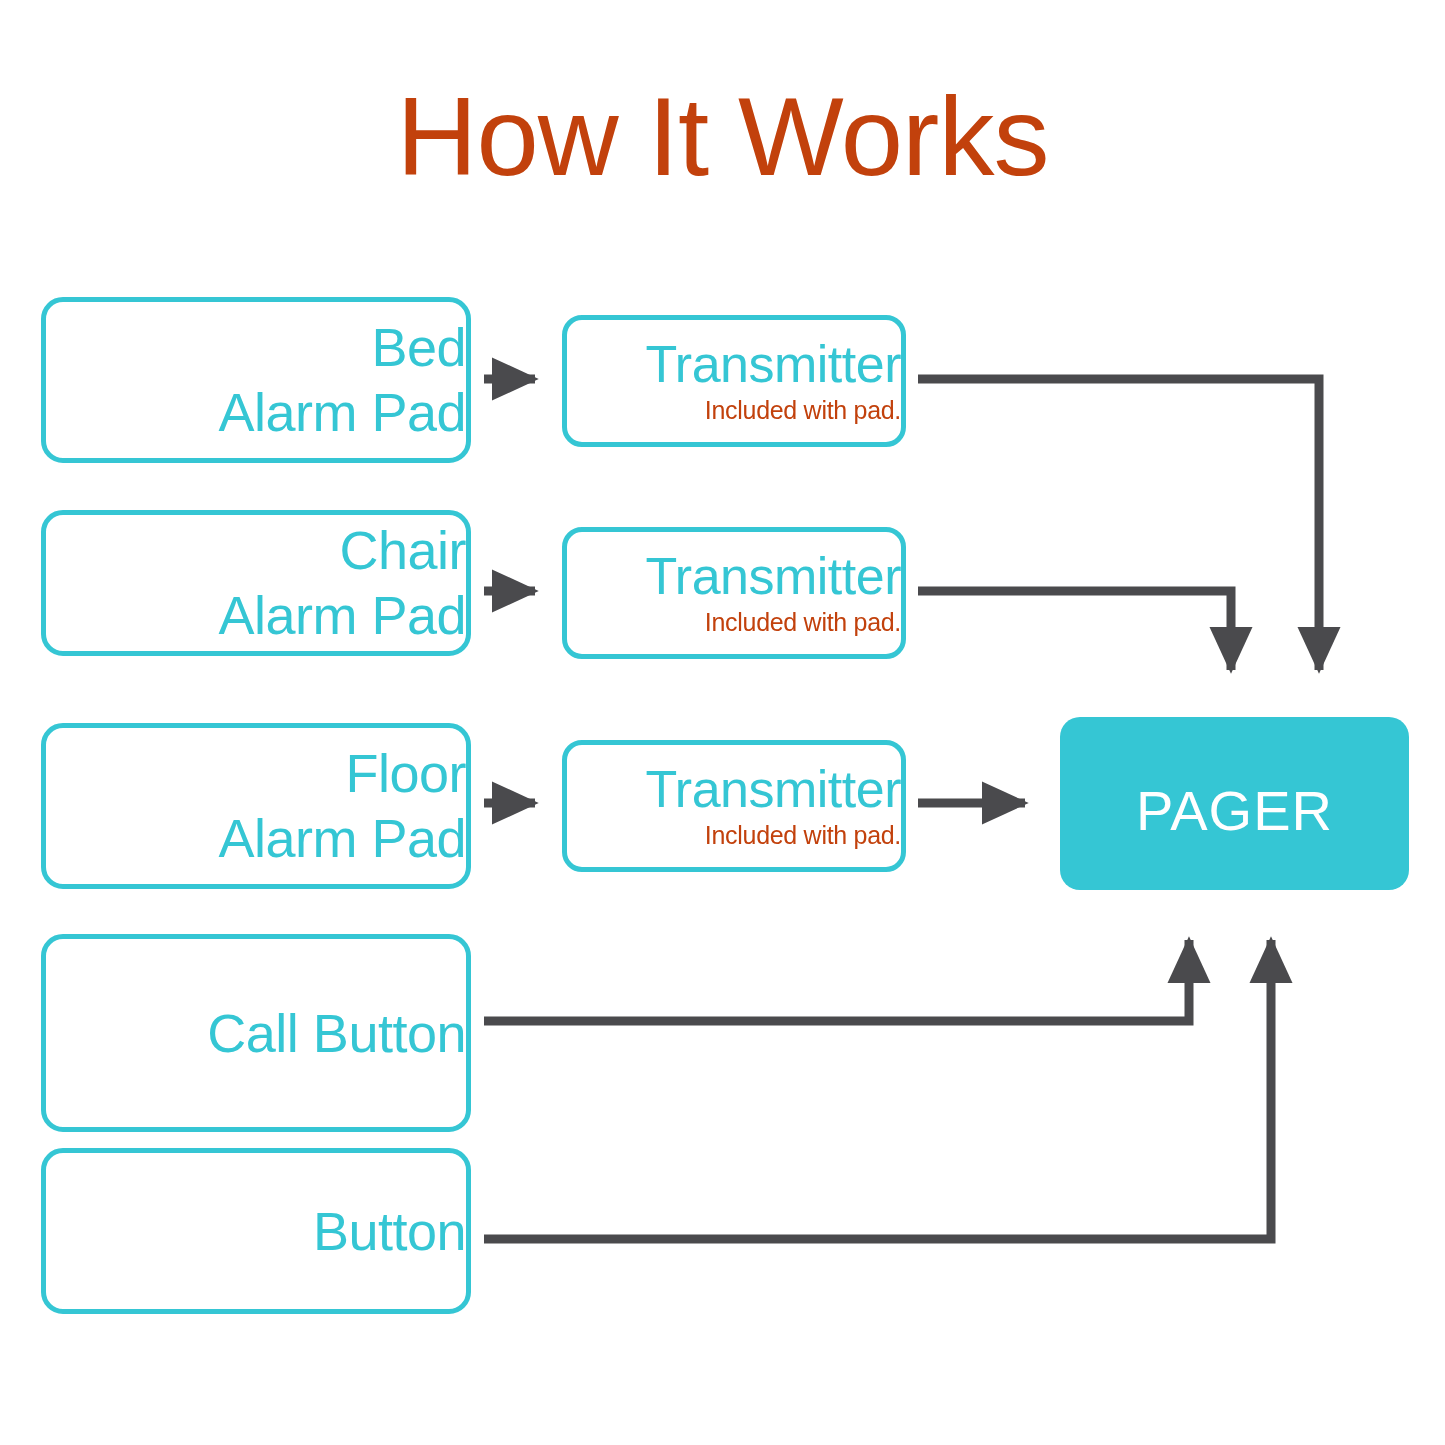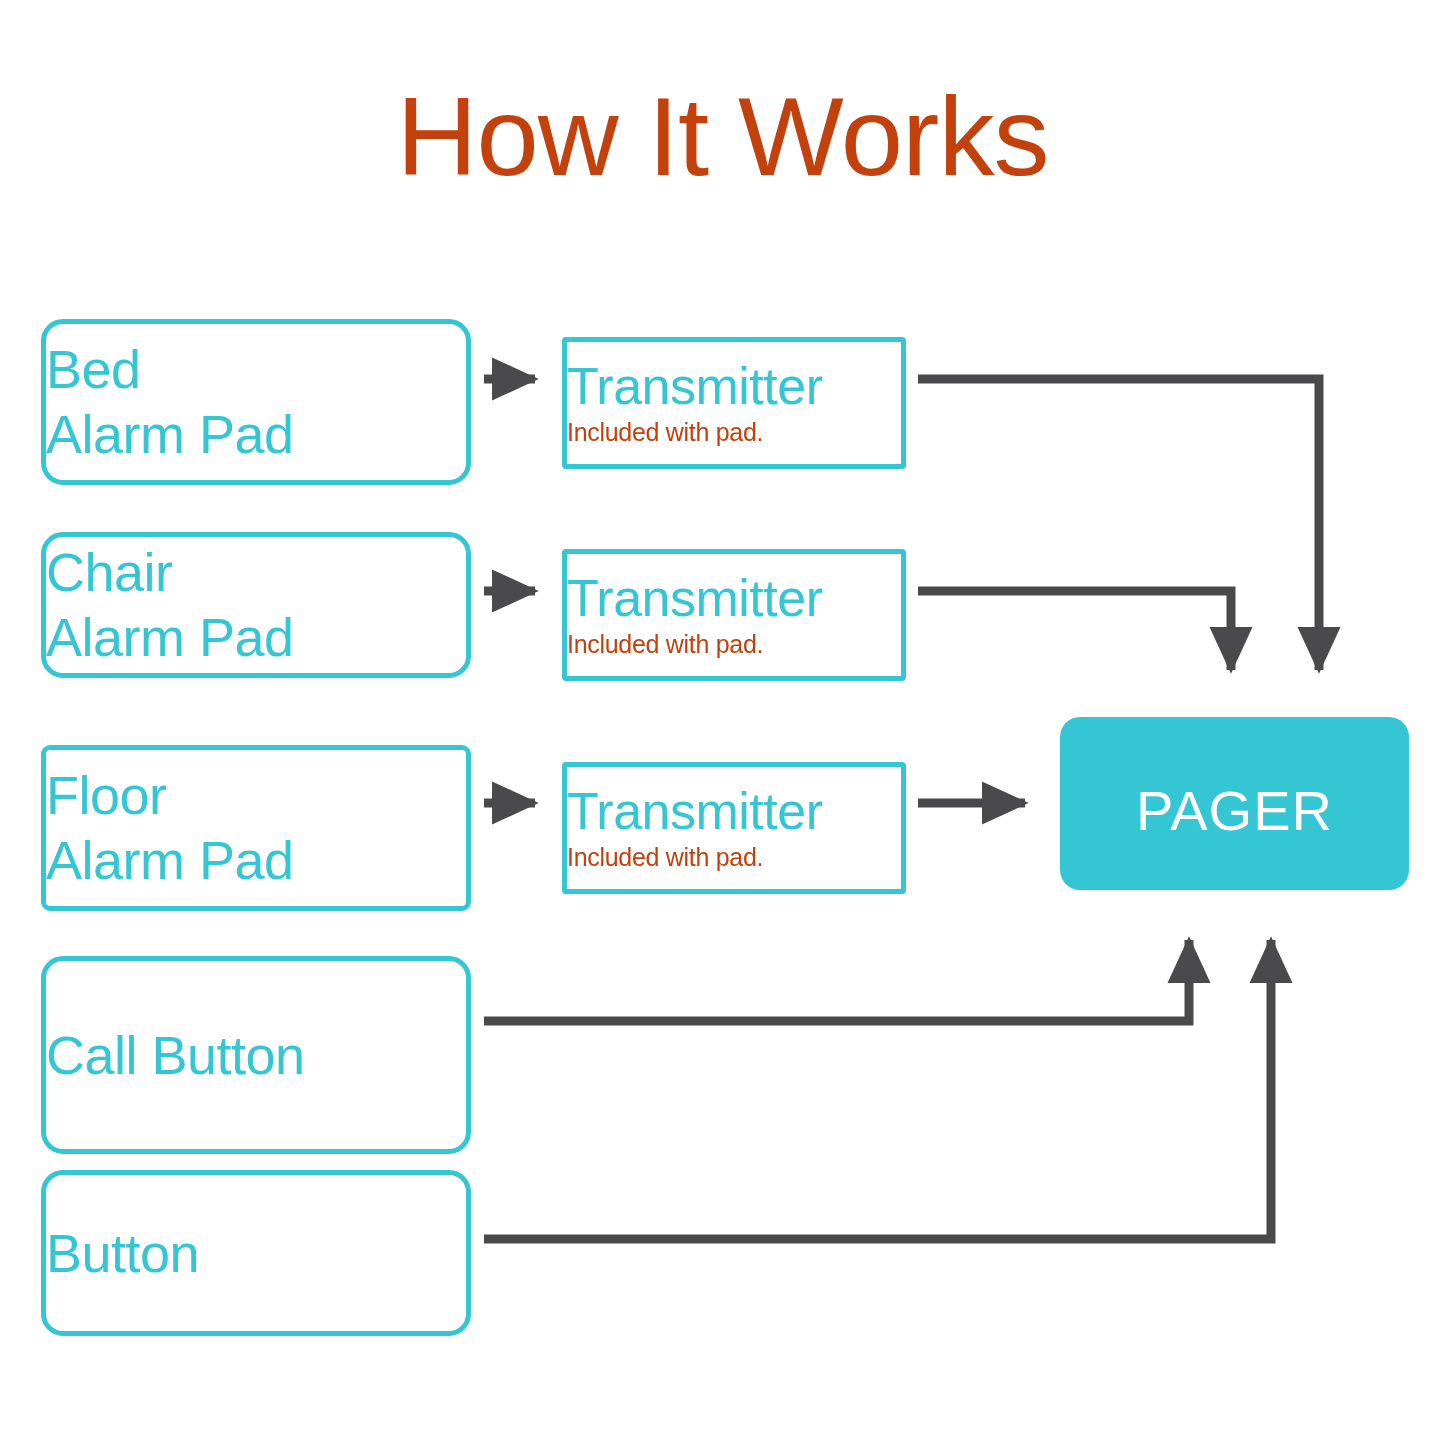--- a/index.html
+++ b/index.html
@@ -37,24 +37,23 @@
 
   
   .node {
     position: absolute;
     box-sizing: border-box;
     background: #ffffff;
     border: 5px solid #35C6D4;
     border-radius: 22px;
     display: flex;
     flex-direction: column;
-    align-items: flex-start;
+    align-items: flex-end;
     justify-content: center;
     text-align: center;
-    margin-top: 22px;
   }
   .node .title-line {
     font-family: "Liberation Sans", sans-serif;
     color: #35C6D4;
     font-weight: 400;
     letter-spacing: -0.5px;
     white-space: nowrap;
   }
 
   
@@ -65,21 +64,21 @@
   .source .title-line {
     font-size: 54px;
     line-height: 65px;
   }
 
   
   .transmitter {
     left: 562px;
     width: 344px;
     border-width: 5px;
-    border-radius: 4px;
+    border-radius: 20px;
   }
   .transmitter .title-line {
     font-size: 52px;
     line-height: 56px;
   }
   .transmitter .sub-line {
     font-family: "Liberation Sans", sans-serif;
     font-size: 25px;
     line-height: 32px;
     color: #c2410c;
@@ -132,21 +131,21 @@
   <div class="node source" style="top:297px; height:166px;">
     <div class="title-line">Bed</div>
     <div class="title-line">Alarm Pad</div>
   </div>
 
   <div class="node source" style="top:510px; height:146px;">
     <div class="title-line">Chair</div>
     <div class="title-line">Alarm Pad</div>
   </div>
 
-  <div class="node source" style="top:723px; height:166px;border-radius:9px;">
+  <div class="node source" style="top:723px; height:166px;">
     <div class="title-line">Floor</div>
     <div class="title-line">Alarm Pad</div>
   </div>
 
   <div class="node source" style="top:934px; height:198px;">
     <div class="title-line">Call Button</div>
   </div>
 
   <div class="node source" style="top:1148px; height:166px;">
     <div class="title-line">Button</div>

